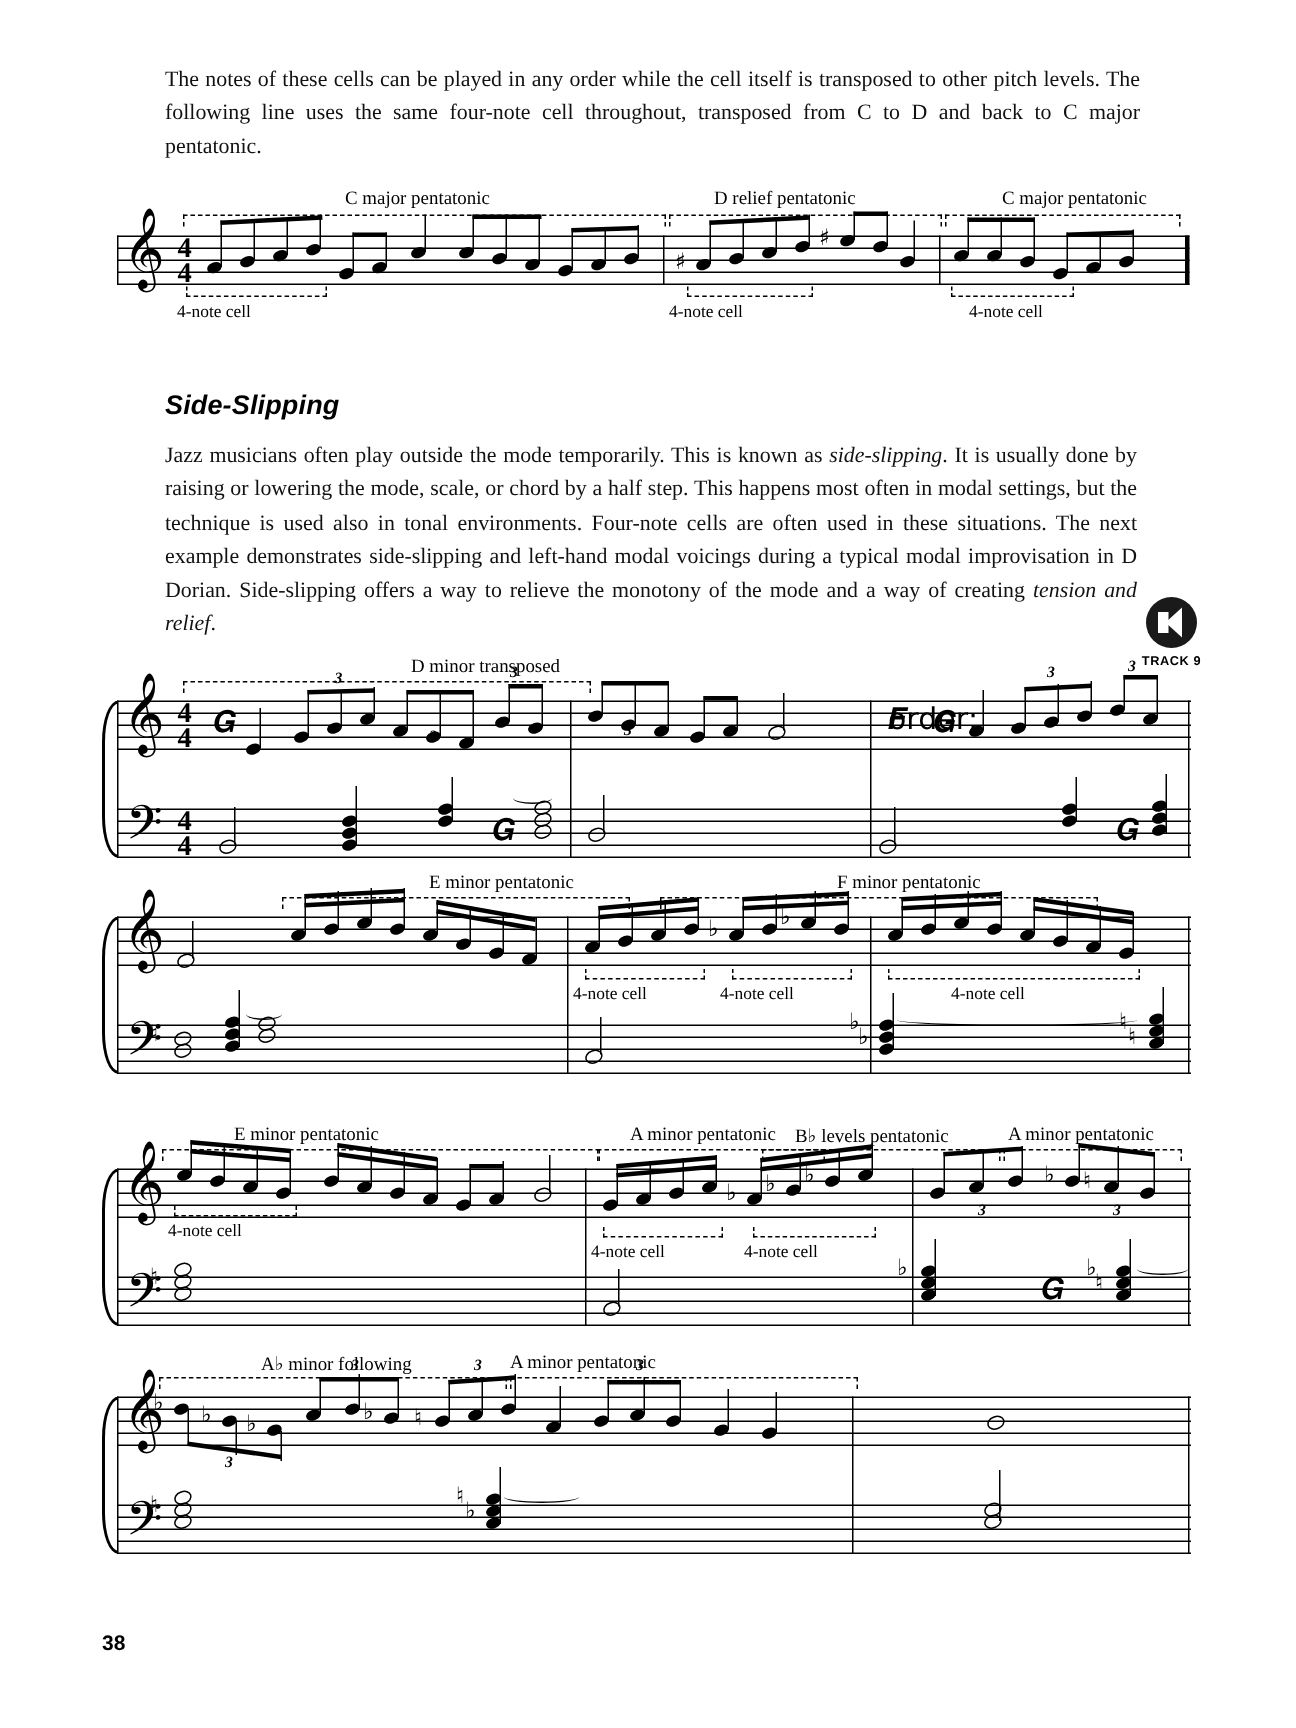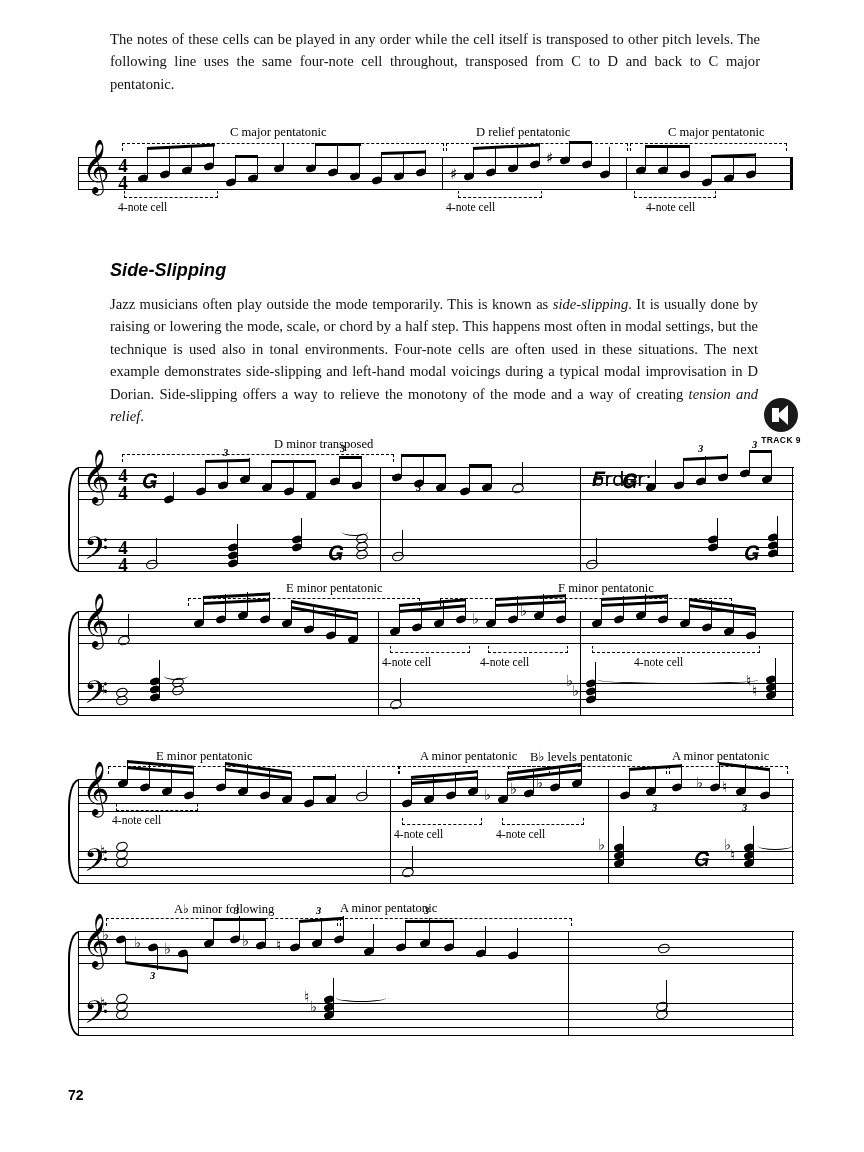--- a/index.html
+++ b/index.html
@@ -227,21 +227,21 @@
   }
   .lbl.small {
     font-size: 11.6px;
   }
 </style>
 </head>
 <body>
 
 <div class="page">
 
-  <div class="para" style="left:110px; top:28px; width:650px;">The notes of these cells can be played in any order while the cell itself is transposed to other pitch levels. The following line uses the same four-note cell throughout, transposed from C to D and back to C major pentatonic.</div>
+  <div class="para" style="left:110px; top:42px; width:650px;">The notes of these cells can be played in any order while the cell itself is transposed to other pitch levels. The following line uses the same four-note cell throughout, transposed from C to D and back to C major pentatonic.</div>
 
   <div class="system" style="left:78px; top:125px; width:715px; height:95px;">
 
     <div class="bracket" style="left:44px; top:18px; width:320px;"></div>
     <div class="lbl" style="left:152px; top:0px;">C major pentatonic</div>
 
     <div class="bracket" style="left:368px; top:18px; width:180px;"></div>
     <div class="lbl" style="left:398px; top:0px;">D relief pentatonic</div>
 
     <div class="bracket" style="left:552px; top:18px; width:155px;"></div>
@@ -858,15 +858,15 @@
     <div class="note" style="left:256px; top:106px;"></div>
     <div class="note" style="left:256px; top:114px;"></div>
     <div class="stem" style="left:265px; top:80px; height:38px;"></div>
     <div class="tie" style="left:268px; top:96px; width:50px;"></div>
 
     <div class="note open" style="left:588px; top:104px;"></div>
     <div class="note open" style="left:588px; top:112px;"></div>
     <div class="stem" style="left:598px; top:82px; height:34px;"></div>
   </div>
 
-  <div class="page-number">72</div>
+  <div class="page-number">38</div>
 
 </div>
 
 </body></html>

